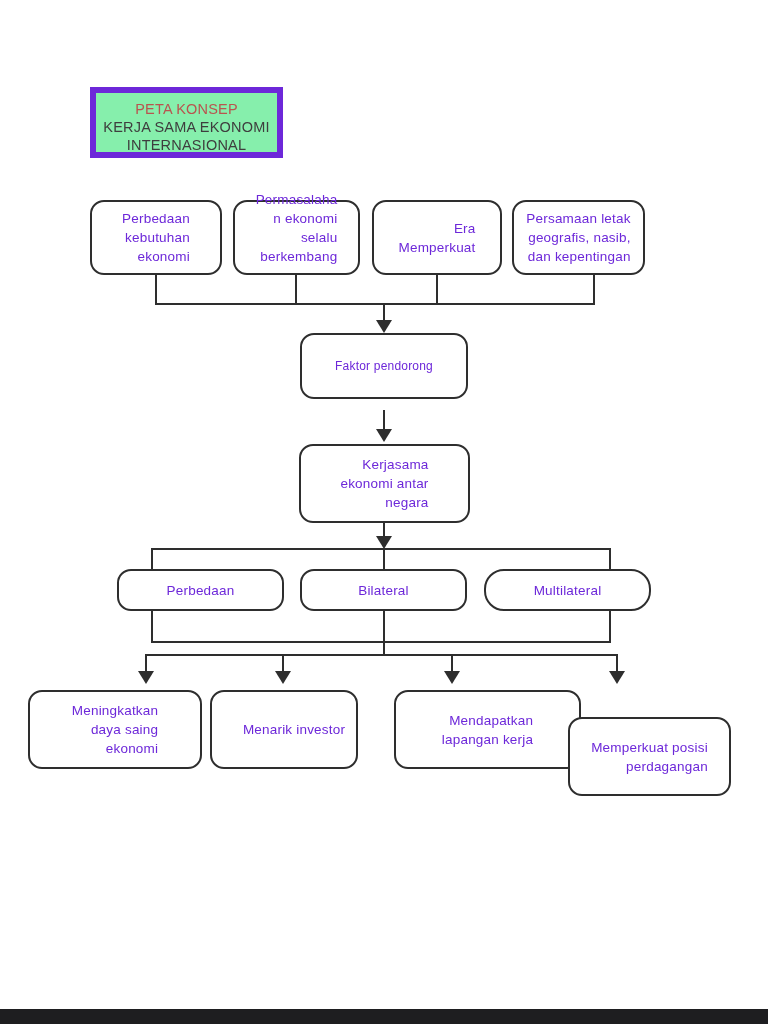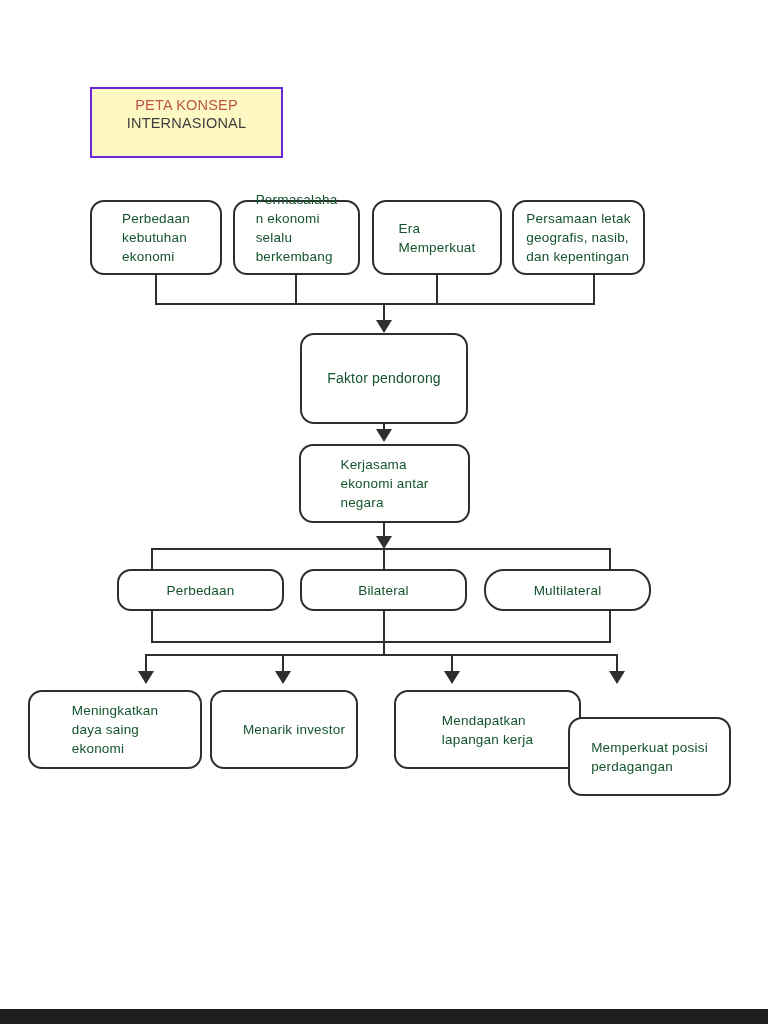--- a/index.html
+++ b/index.html
@@ -1,41 +1,41 @@
 <!DOCTYPE html>
 <html><head>
 <meta charset="utf-8">
 <style>
   html,body{margin:0;padding:0;background:#ffffff;}
   .page{position:relative;width:768px;height:1024px;background:#ffffff;overflow:hidden;
         font-family:"Liberation Sans", sans-serif;color:#454545;}
   
   .title-box{position:absolute;left:90px;top:87px;width:193px;height:71px;
-             box-sizing:border-box;border:2px solid #6d28d9;background:#fef9c3;
+             box-sizing:border-box;border:6px solid #6d28d9;background:#86efac;
              text-align:center;padding-top:7px;font-size:14.5px;line-height:18px;
              letter-spacing:.2px;color:#3e3e3e;z-index:2;}
   .title-heading{color:#b9544f;}
   
   .box{position:absolute;box-sizing:border-box;background:#ffffff;border:2px solid #2e2e2e;
        border-radius:14px;display:flex;align-items:center;justify-content:center;
-       text-align:left;font-size:13.5px;line-height:19px;letter-spacing:.2px;
-       color:#14532d;z-index:2;overflow:visible;}
+       text-align:right;font-size:13.5px;line-height:19px;letter-spacing:.2px;
+       color:#6d28d9;z-index:2;overflow:visible;}
   .lbl{white-space:pre-line;display:block;}
   .shift-up{position:relative;top:-10px;}
   
   .line{position:absolute;background:#2e2e2e;z-index:1;}
   .frame{position:absolute;box-sizing:border-box;border:2px solid #2e2e2e;z-index:0;}
   .arrowhead{position:absolute;width:0;height:0;border-left:8px solid transparent;
              border-right:8px solid transparent;border-top:13px solid #2e2e2e;z-index:1;}
   
   .t1{left:90px;top:200px;width:132px;height:75px;}
   .t2{left:233px;top:200px;width:127px;height:75px;}
   .t3{left:372px;top:200px;width:130px;height:75px;}
   .t4{left:512px;top:200px;width:133px;height:75px;}
-  .faktor{left:300px;top:333px;width:168px;height:91px;font-size:14px;}
+  .faktor{left:300px;top:333px;width:168px;height:66px;font-size:12px;}
   .kerjasama{left:299px;top:444px;width:171px;height:79px;}
   .reg{left:117px;top:569px;width:167px;height:42px;}
   .bil{left:300px;top:569px;width:167px;height:42px;}
   .mul{left:484px;top:569px;width:167px;height:42px;border-radius:20px;}
   .b1{left:28px;top:690px;width:174px;height:79px;}
   .b2{left:210px;top:690px;width:148px;height:79px;padding-left:20px;}
   .b3{left:394px;top:690px;width:187px;height:79px;}
   .b4{left:568px;top:690px;width:163px;height:79px;margin-top:27px;}
   
   .stub1{left:155px;top:275px;width:2px;height:29px;}
@@ -63,20 +63,21 @@
   
   .bottom-bar{position:absolute;left:0;bottom:0;width:768px;height:15px;background:#1e1e20;z-index:3;}
 </style>
 </head>
 <body>
 
 <div class="page">
 
   <div class="title-box">
     <div class="title-heading" style="color: rgb(185, 84, 79);">PETA KONSEP</div>
+    <div>KERJA SAMA EKONOMI</div>
     <div>INTERNASIONAL</div>
   </div>
 
   <div class="box t1">
     <span class="lbl">Perbedaan
 kebutuhan
 ekonomi</span>
   </div>
   <div class="box t2">
     <span class="lbl shift-up">Permasalaha

